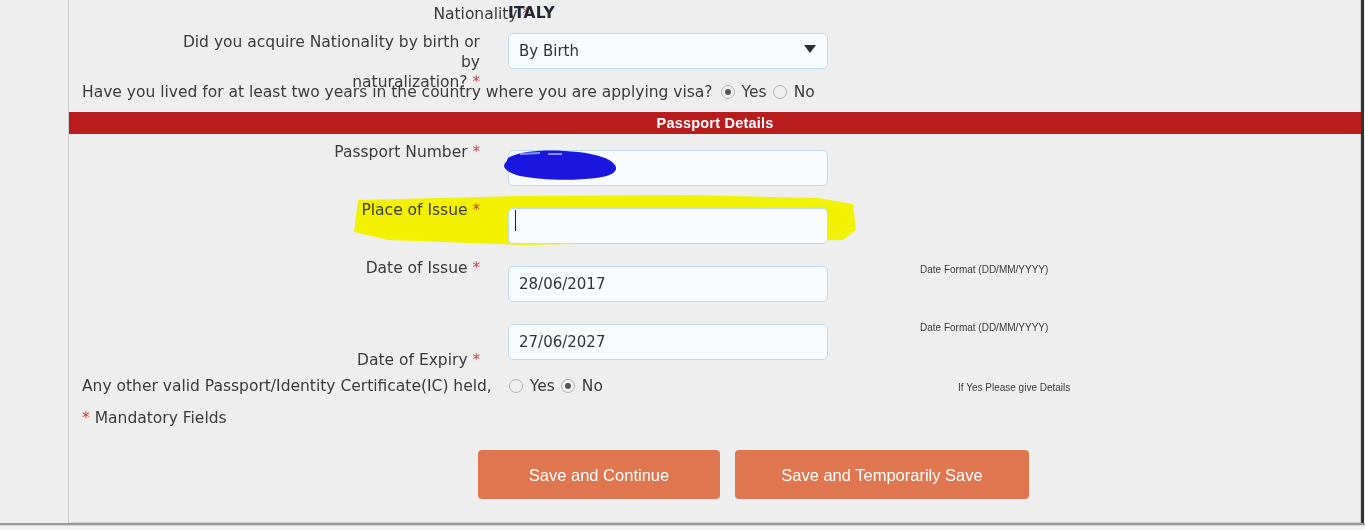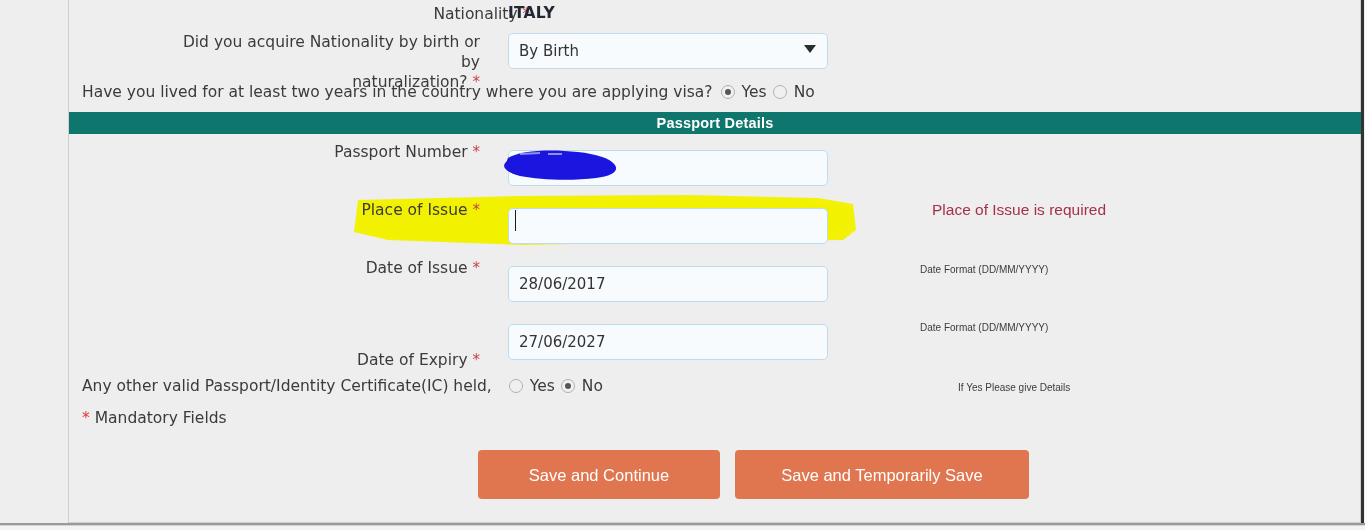--- a/index.html
+++ b/index.html
@@ -104,21 +104,21 @@
     width: 1px; height: 21px;
     background: #1b1b1b;
     z-index: 7;
   }
 
   
   .sec-head {
     position: absolute;
     left: 69px; top: 112px;
     width: 1292px; height: 22px;
-    background: #0f766e;
+    background: #b91c1c;
     color: #ffffff;
     font-size: 14.5px;
     font-weight: bold;
     font-family: "Liberation Sans", sans-serif;
     text-align: center;
     line-height: 22px;
     letter-spacing: .2px;
   }
 
   
@@ -226,23 +226,20 @@
   <div style="position:absolute; left:300px; top:142px; width:180px; text-align:right;">
     <span class="lbl"><span>Passport Number</span> <span class="req">*</span></span>
   </div>
   <input class="fld" type="text" style="position: absolute; left: 508px; top: 150px;" value="">
 
   <div style="position:absolute; left:300px; top:200px; width:180px; text-align:right; z-index:6;">
     <span class="lbl"><span>Place of Issue</span> <span class="req">*</span></span>
   </div>
   <input class="fld" type="text" style="position: absolute; left: 508px; top: 208px; z-index: 6;" value="">
   <div class="caret"></div>
-  <div style="position:absolute; left:932px; top:200px; z-index:6;">
-    <span class="err">Place of Issue is required</span>
-  </div>
 
   <div style="position:absolute; left:300px; top:258px; width:180px; text-align:right;">
     <span class="lbl"><span>Date of Issue</span> <span class="req">*</span></span>
   </div>
   <input class="fld" type="text" style="position: absolute; left: 508px; top: 266px;" value="28/06/2017">
   <div style="position:absolute; left:920px; top:258px;">
     <span class="hint">Date Format (DD/MM/YYYY)</span>
   </div>
 
   <div style="position:absolute; left:300px; top:316px; width:180px; text-align:right;margin-top:34px;">

